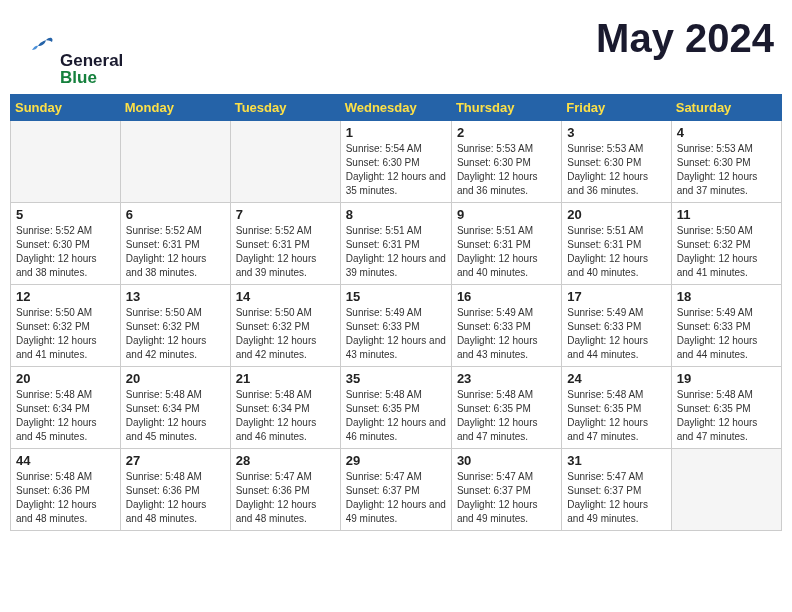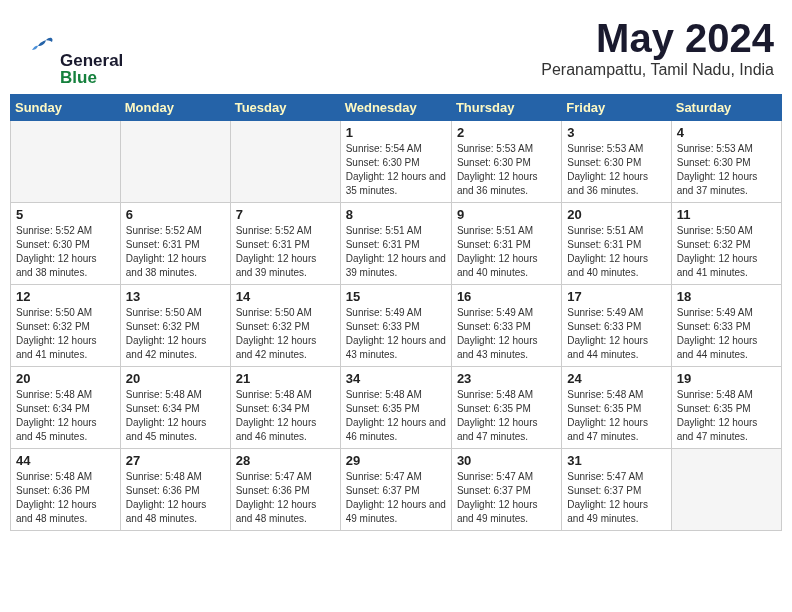--- a/index.html
+++ b/index.html
@@ -28,21 +28,21 @@
     .subtitle {
       font-size: 16px;
       color: #333;
     }
     .calendar {
       width: 100%;
       border-collapse: collapse;
     }
     .calendar th {
       background: #2563a8;
-      color: #fef9c3;
+      color: #fde047;
       font-size: 13px;
       font-weight: bold;
       padding: 5px 4px;
       text-align: left;
       border: 1px solid #2563a8;
     }
     .calendar td {
       border: 1px solid #ccc;
       vertical-align: top;
       padding: 4px 5px;
@@ -104,21 +104,20 @@
       <path d="M20 14 C22 10, 26 9, 28 8 C27 12, 24 14, 20 14Z" fill="#2563a8"></path>
       <path d="M14 18 C16 14, 19 13, 20 14 C19 17, 16 18, 14 18Z" fill="#4a90d9"></path>
     </svg>
     <div class="logo-name">
       <span class="logo-general">General</span>
       <span class="logo-blue">Blue</span>
     </div>
   </div>
   <div class="title-block">
     <div class="main-title">May 2024</div>
-    <div class="subtitle">Peranampattu, Tamil Nadu, India</div>
   </div>
 </div>
 
 <table class="calendar">
   <thead>
     <tr>
     <th>Sunday</th>
         <th>Monday</th>
         <th>Tuesday</th>
         <th>Wednesday</th>
@@ -216,21 +215,21 @@
         </td>
         <td>
           <span class="day-num">20</span>
           <div class="day-info">Sunrise: 5:48 AM<br>Sunset: 6:34 PM<br>Daylight: 12 hours and 45 minutes.</div>
         </td>
         <td>
           <span class="day-num">21</span>
           <div class="day-info">Sunrise: 5:48 AM<br>Sunset: 6:34 PM<br>Daylight: 12 hours and 46 minutes.</div>
         </td>
         <td>
-          <span class="day-num">34</span>
+          <span class="day-num">35</span>
           <div class="day-info">Sunrise: 5:48 AM<br>Sunset: 6:35 PM<br>Daylight: 12 hours and 46 minutes.</div>
         </td>
         <td>
           <span class="day-num">23</span>
           <div class="day-info">Sunrise: 5:48 AM<br>Sunset: 6:35 PM<br>Daylight: 12 hours and 47 minutes.</div>
         </td>
         <td>
           <span class="day-num">24</span>
           <div class="day-info">Sunrise: 5:48 AM<br>Sunset: 6:35 PM<br>Daylight: 12 hours and 47 minutes.</div>
         </td>

